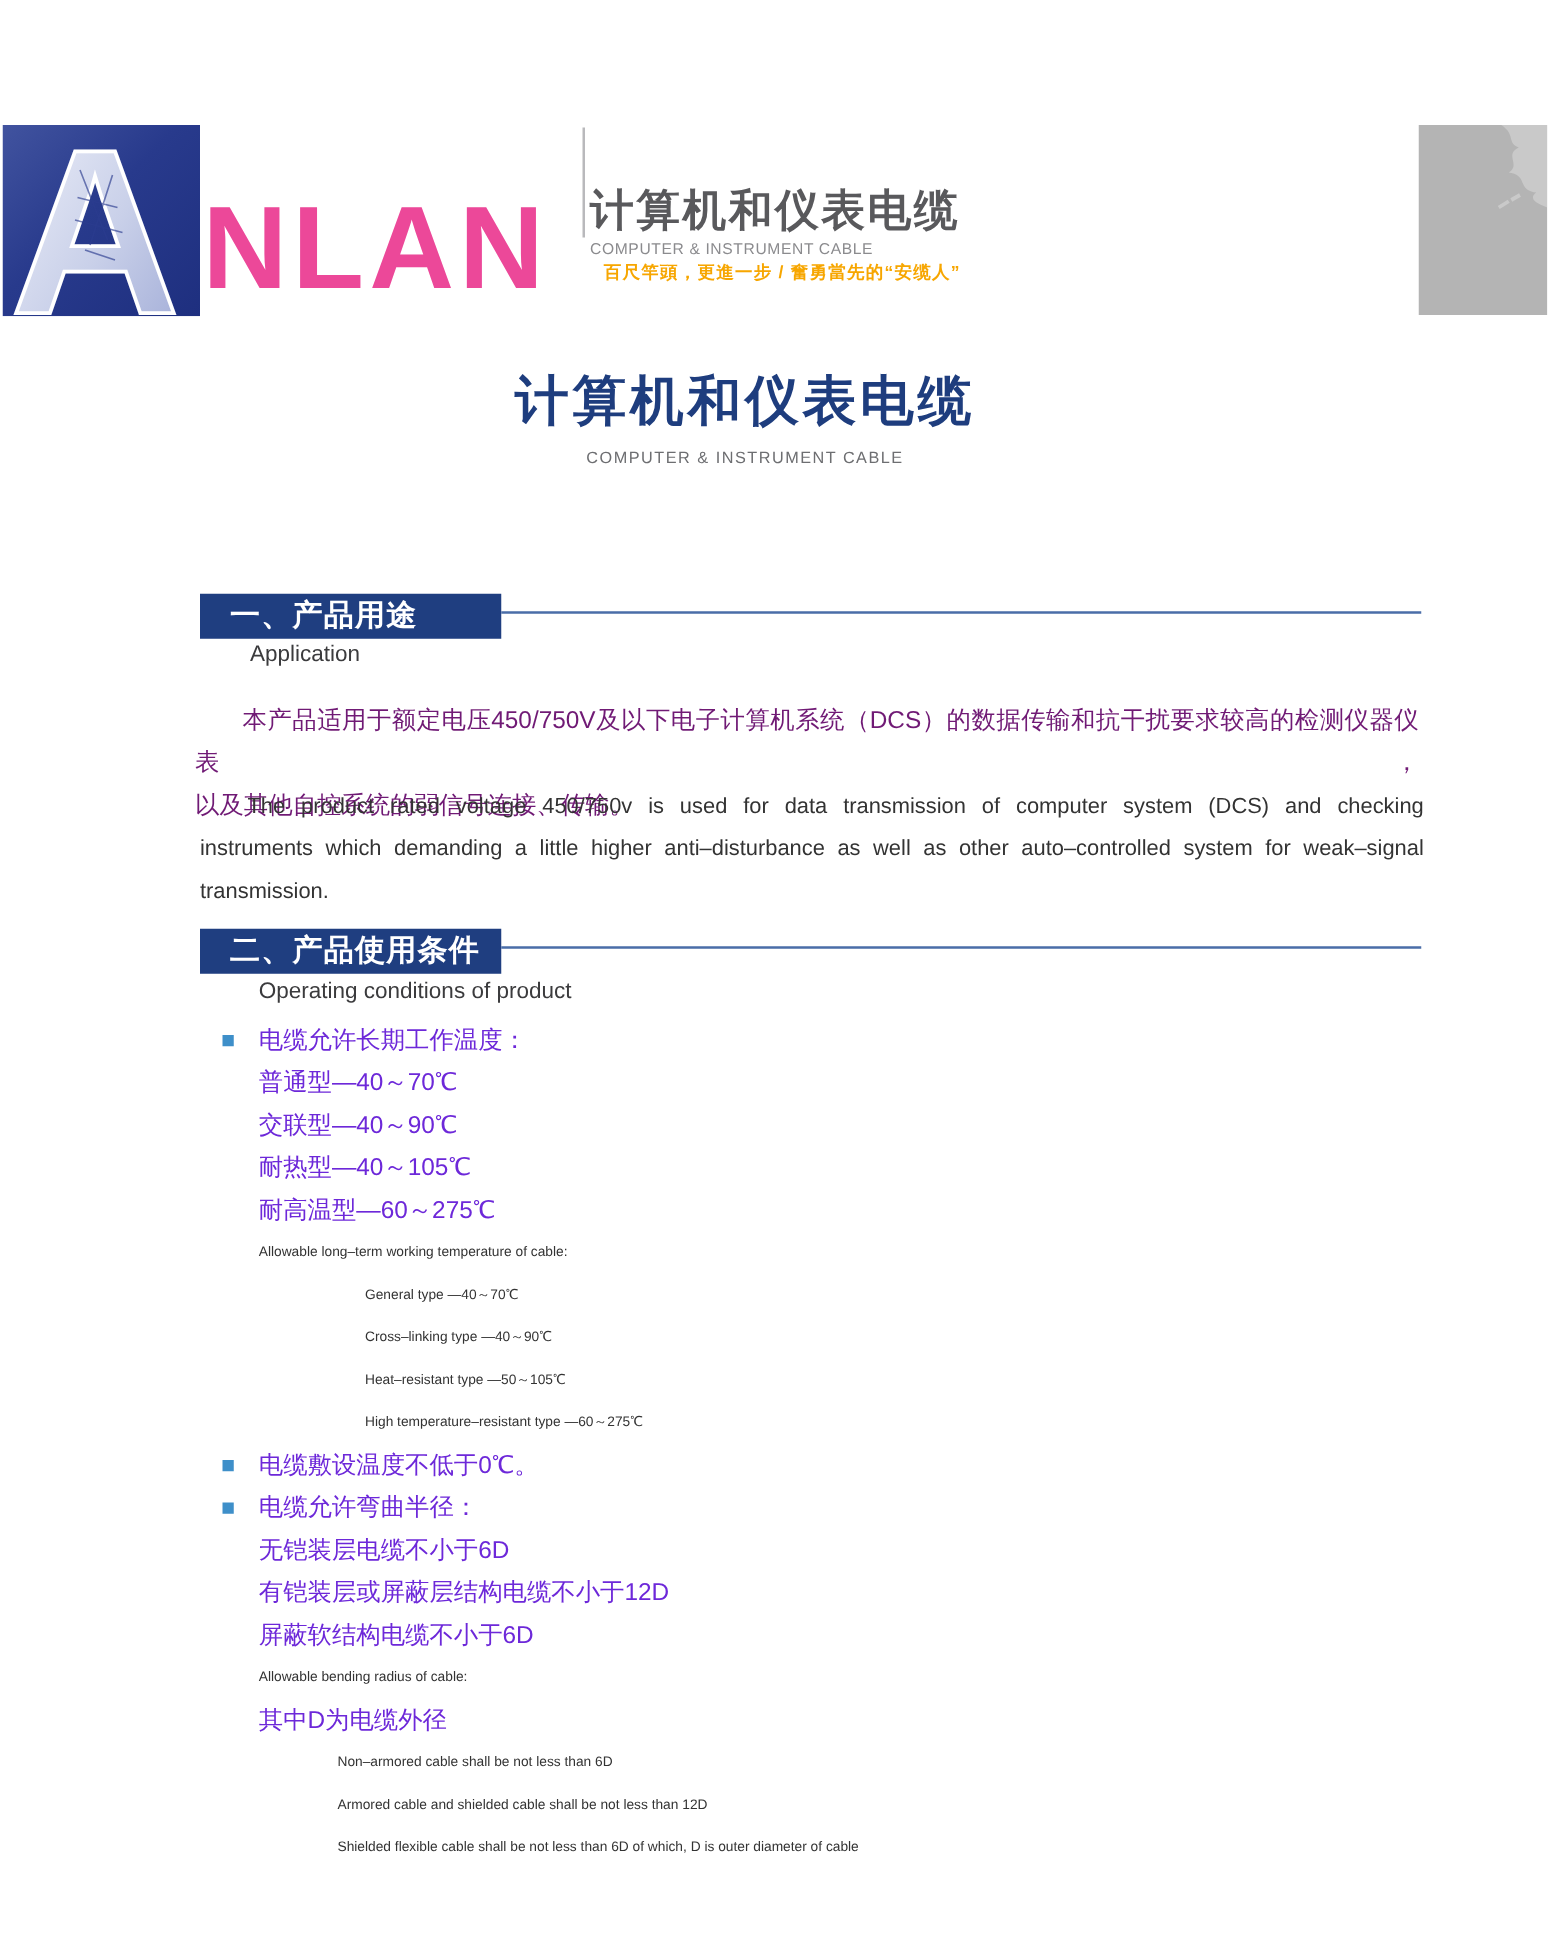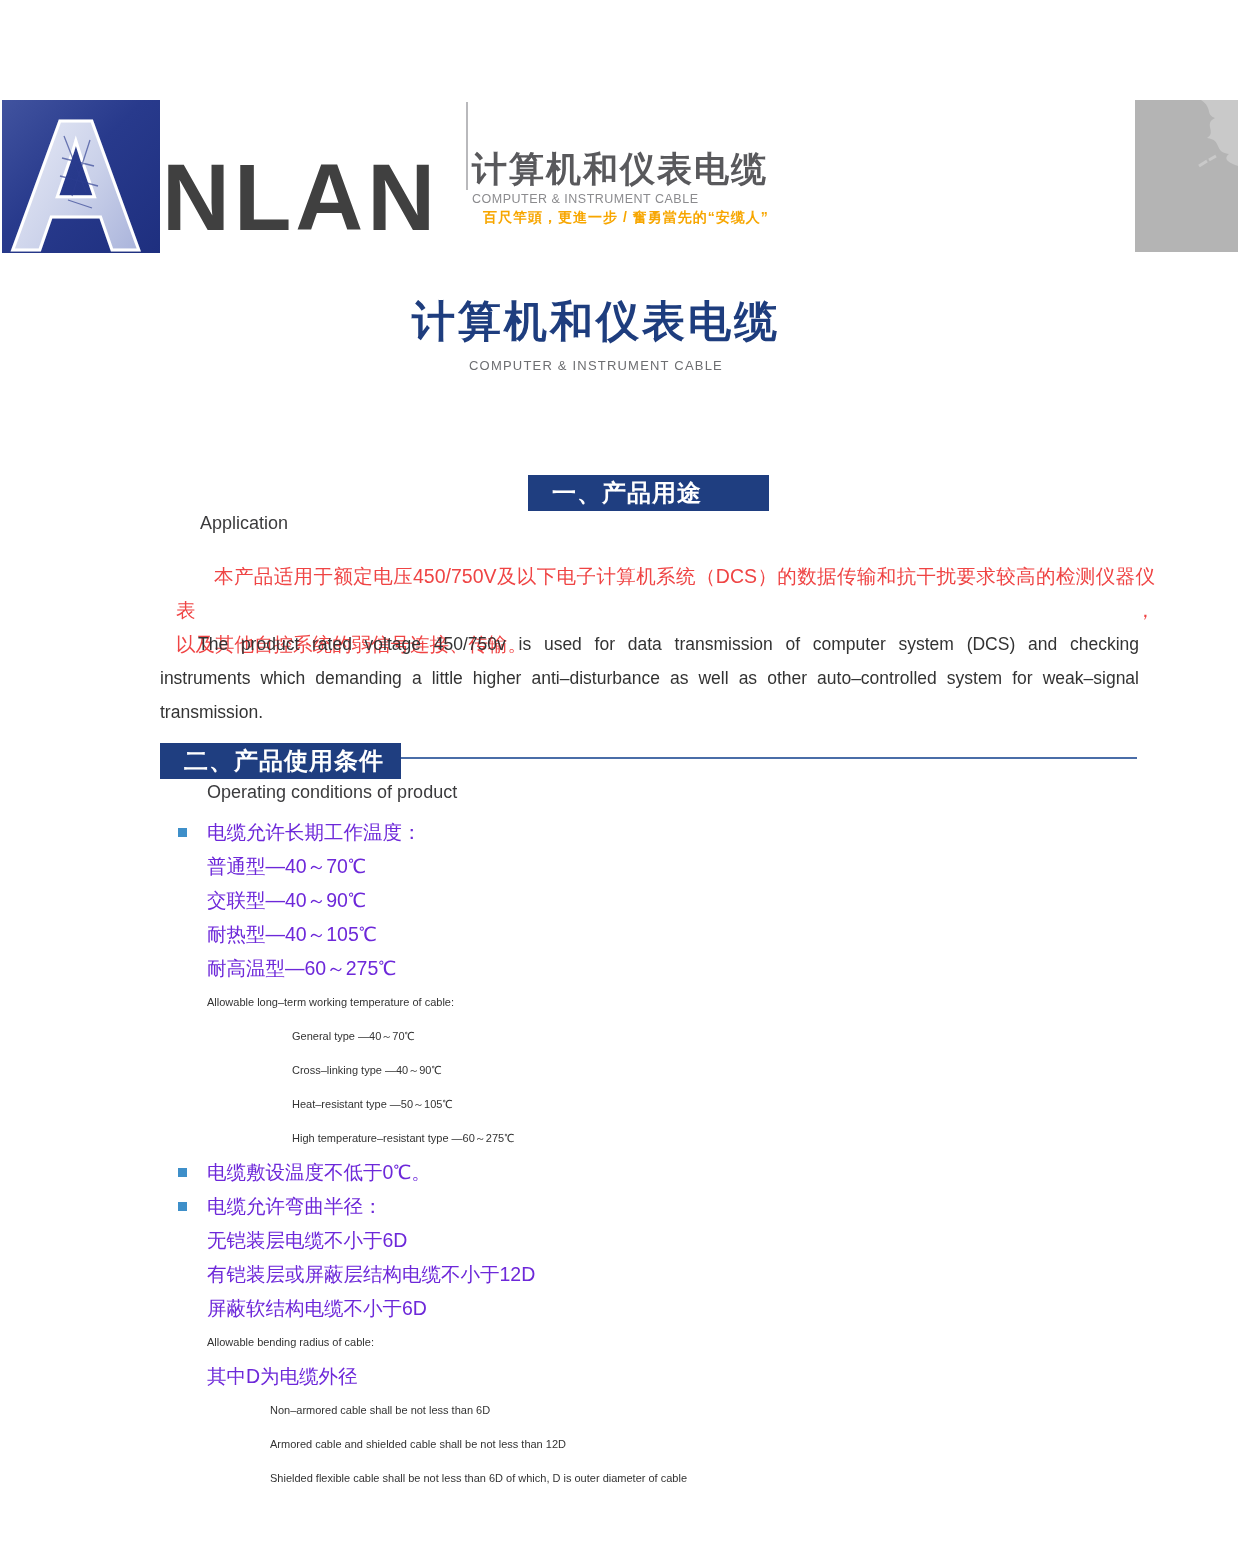--- a/index.html
+++ b/index.html
@@ -7,21 +7,21 @@
   }
   html,body{margin:0;padding:0;background:#ffffff;}
   .page{
     position:relative; width:1238px; height:1547px; background:#ffffff;
     font-family:"Liberation Sans", sans-serif; overflow:hidden;
   }
   
   .logo-a{position:absolute;left:2px;top:100px;width:158px;height:153px;}
   .logo-word{
     position:absolute;left:162px;top:151px;font-size:94px;line-height:1;
-    font-weight:bold;color:#404040;letter-spacing:4px;white-space:nowrap;
+    font-weight:bold;color:#ec4899;letter-spacing:4px;white-space:nowrap;
   }
   .hdr-divider{position:absolute;left:466px;top:102px;width:2px;height:88px;background:#B9B9BC;}
   .product-zh{
     position:absolute;left:472px;top:150px;font-size:35px;line-height:1.1;
     font-weight:bold;color:#59595C;letter-spacing:2px;white-space:nowrap;
   }
   .product-en{
     position:absolute;left:472px;top:192px;font-size:12.5px;color:#8B8B8E;letter-spacing:.5px;white-space:nowrap;
   }
   .tagline{
@@ -34,25 +34,25 @@
   .doc-title-zh{font-size:43px;font-weight:bold;color:var(--title-blue);letter-spacing:3px;line-height:1.15;}
   .doc-title-en{margin-top:12px;font-size:13px;color:#6D6E71;letter-spacing:1.2px;}
   
   .sec-header{position:absolute;left:160px;width:977px;height:36px;display:flex;align-items:center;}
   .sec-box{
     width:241px;height:36px;box-sizing:border-box;background:var(--navy);
     color:#ffffff;font-size:24px;font-weight:bold;line-height:36px;
     padding-left:24px;letter-spacing:1px;white-space:nowrap;flex:none;
   }
   .sec-line{flex:1;height:2px;background:var(--rule);position:relative;top:-3px;}
-  .sec1{top:475px;flex-direction:column;} .sec2{top:743px;}
+  .sec1{top:475px;} .sec2{top:743px;}
   
   .app-label{position:absolute;left:200px;top:513px;font-size:18px;color:#3B3B3D;}
   .op-label{position:absolute;left:207px;top:782px;font-size:18px;color:#3B3B3D;}
-  .para-zh{position:absolute;left:176px;top:559px;width:979px;font-size:19.5px;line-height:34px;color:#ef4444;}
+  .para-zh{position:absolute;left:156px;top:559px;width:979px;font-size:19.5px;line-height:34px;color:#701a75;}
   .para-en{position:absolute;left:160px;top:627px;width:979px;font-size:17.5px;line-height:34px;color:#333333;}
   .pline{display:block;}
   .stretch{text-align:justify;text-align-last:justify;}
   .indent{text-indent:38px;}
   
   .cond-list{position:absolute;left:160px;top:815px;width:979px;}
   .li{position:relative;height:34px;line-height:34px;padding-left:47px;white-space:nowrap;}
   .li.zh{font-size:19.5px;color:#6d28d9;}
   .li.en{font-size:11px;color:#333333;}
   .li.ind-a{padding-left:132px;}

